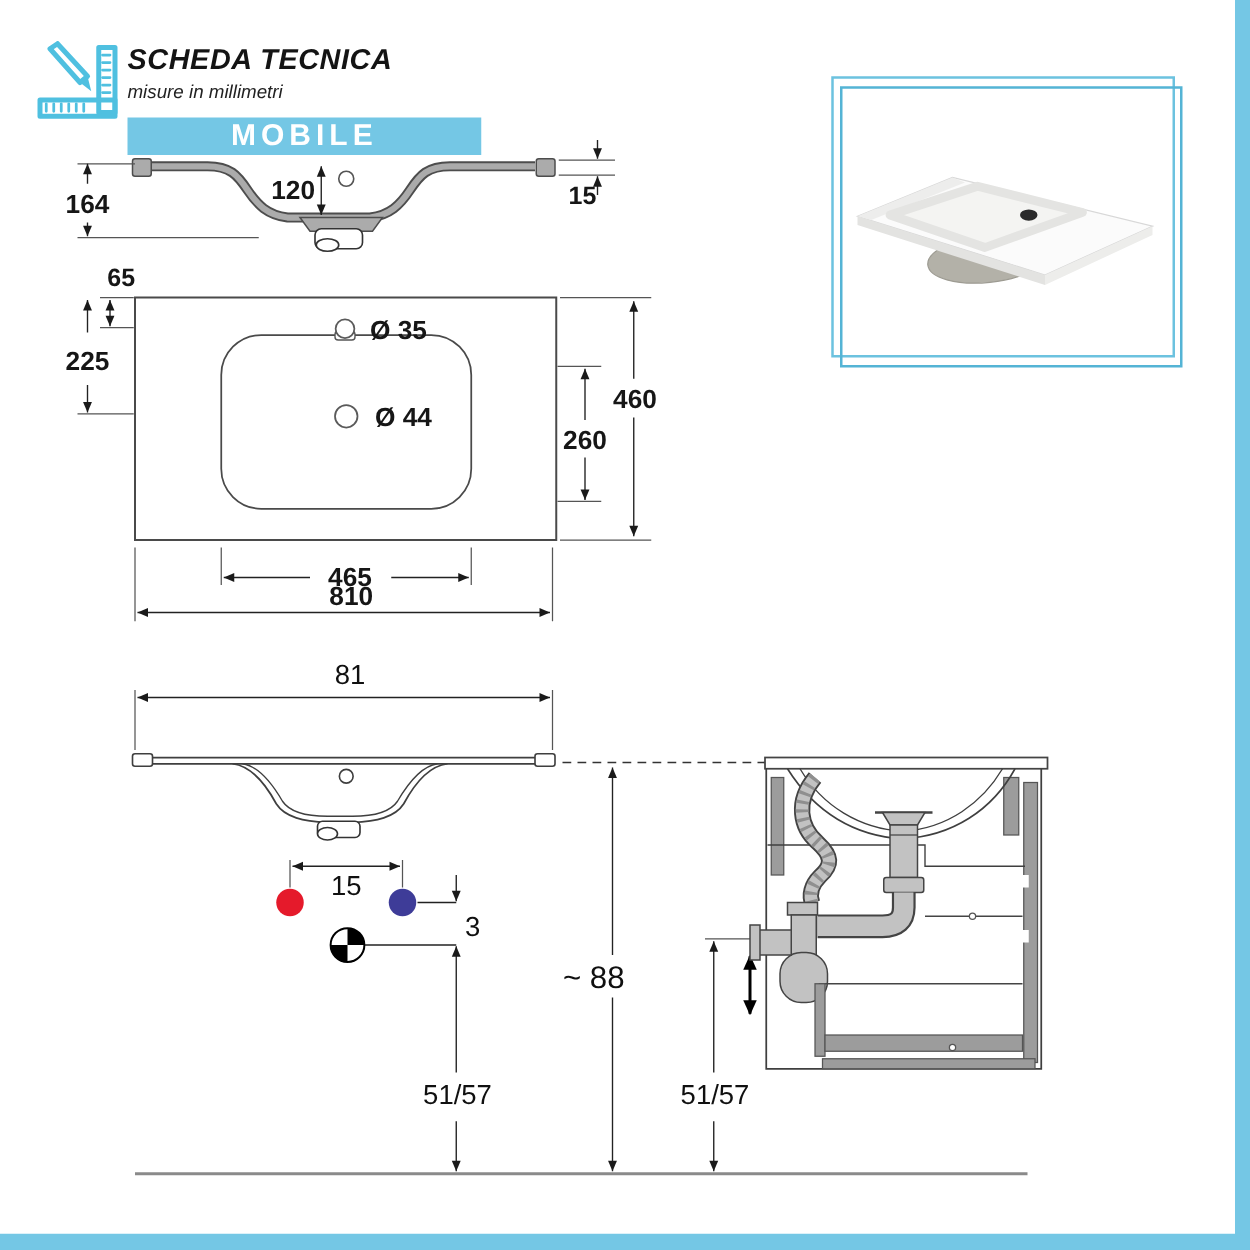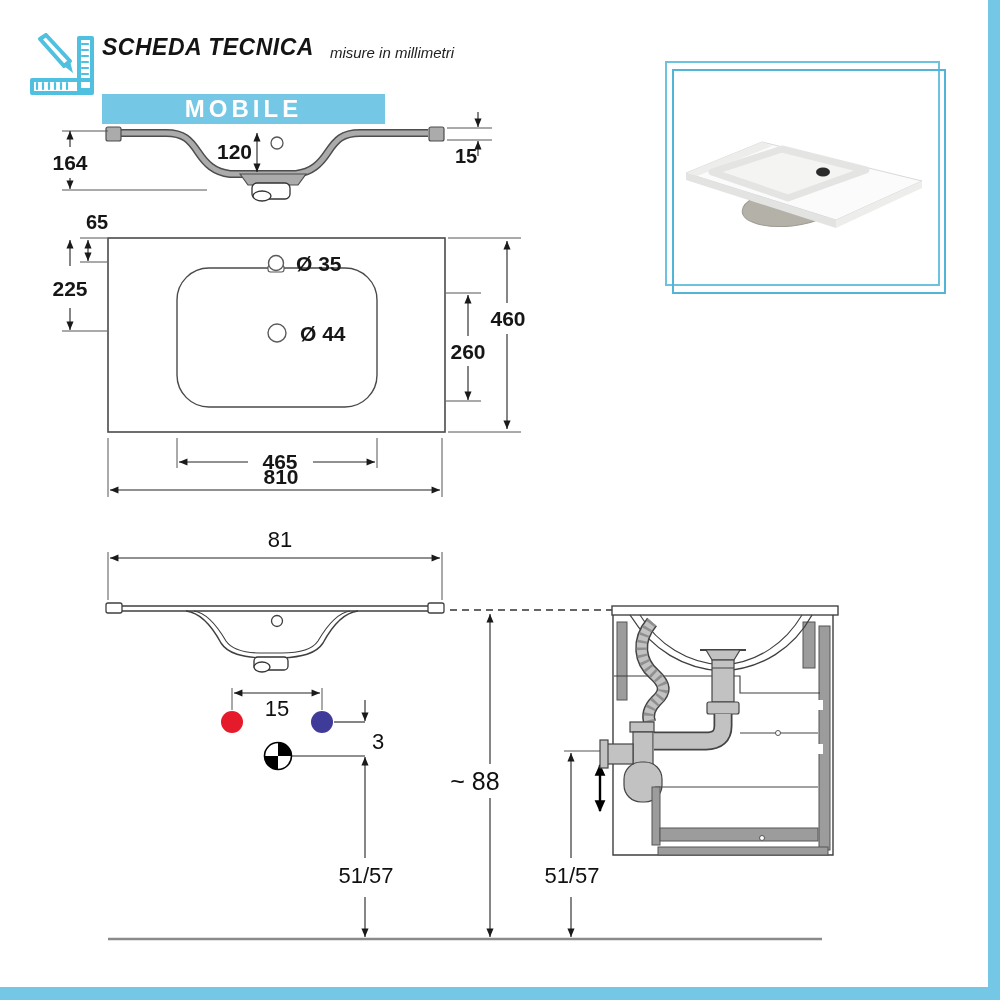--- a/index.html
+++ b/index.html
@@ -1,21 +1,21 @@
 <!DOCTYPE html>
 <html style="--accent_blue: #74c7e5; --frame_blue: #6cc2df; --hot_water_red: #e51a2b; --cold_water_blue: #3e3c98; --drawing_grey: #ababab;"><head>
 <meta charset="utf-8">
 <style>
   html,body{margin:0;padding:0;}
   body{width:1000px;height:1000px;position:relative;background:#fff;overflow:hidden;
        font-family:"Liberation Sans",sans-serif;}
   .abs{position:absolute;}
   .right-bar{left:988px;top:0;width:12px;height:1000px;background:var(--accent_blue,#74c7e5);}
   .bottom-bar{left:0;top:987px;width:1000px;height:13px;background:var(--accent_blue,#74c7e5);}
-  .title-row{left:102px;top:34px;display:flex;align-items:flex-end;gap:16px;white-space:nowrap;}
+  .title-row{left:102px;top:34px;display:flex;align-items:flex-start;gap:4px;white-space:nowrap;flex-direction:column;}
   .title{font-style:italic;font-weight:700;font-size:23px;color:#141414;letter-spacing:.5px;}
   .subtitle{font-style:italic;font-weight:400;font-size:15px;color:#222;}
   .banner{left:102px;top:62px;width:283px;height:30px;background:var(--accent_blue,#74c7e5);
           display:flex;align-items:center;justify-content:center;margin-top:32px;}
   .banner span{color:#fff;font-weight:700;font-size:24px;letter-spacing:4px;}
   .frame1{left:665px;top:61px;width:271px;height:221px;border:2px solid var(--frame_blue,#6cc2df);}
   .frame2{left:672px;top:69px;width:270px;height:221px;border:2px solid #54b4d5;}
   svg text{user-select:none;}
   .tA{font:700 20px "Liberation Sans",sans-serif;fill:#161616;}
   .tA21{font:700 21px "Liberation Sans",sans-serif;fill:#161616;}

